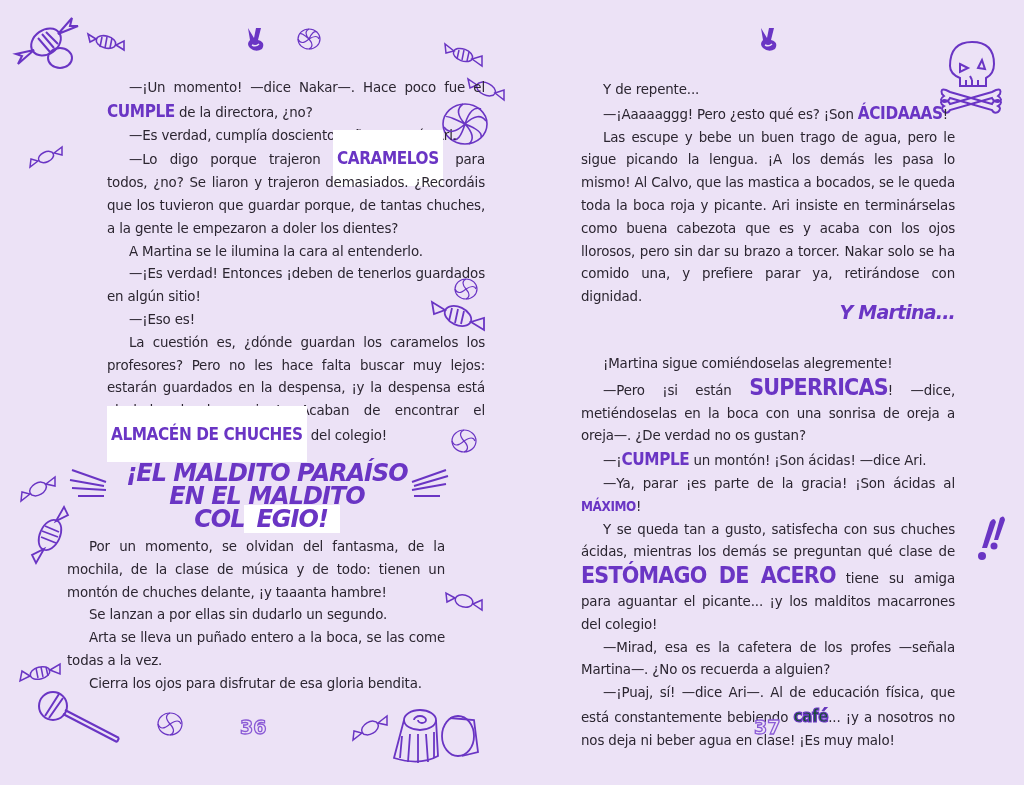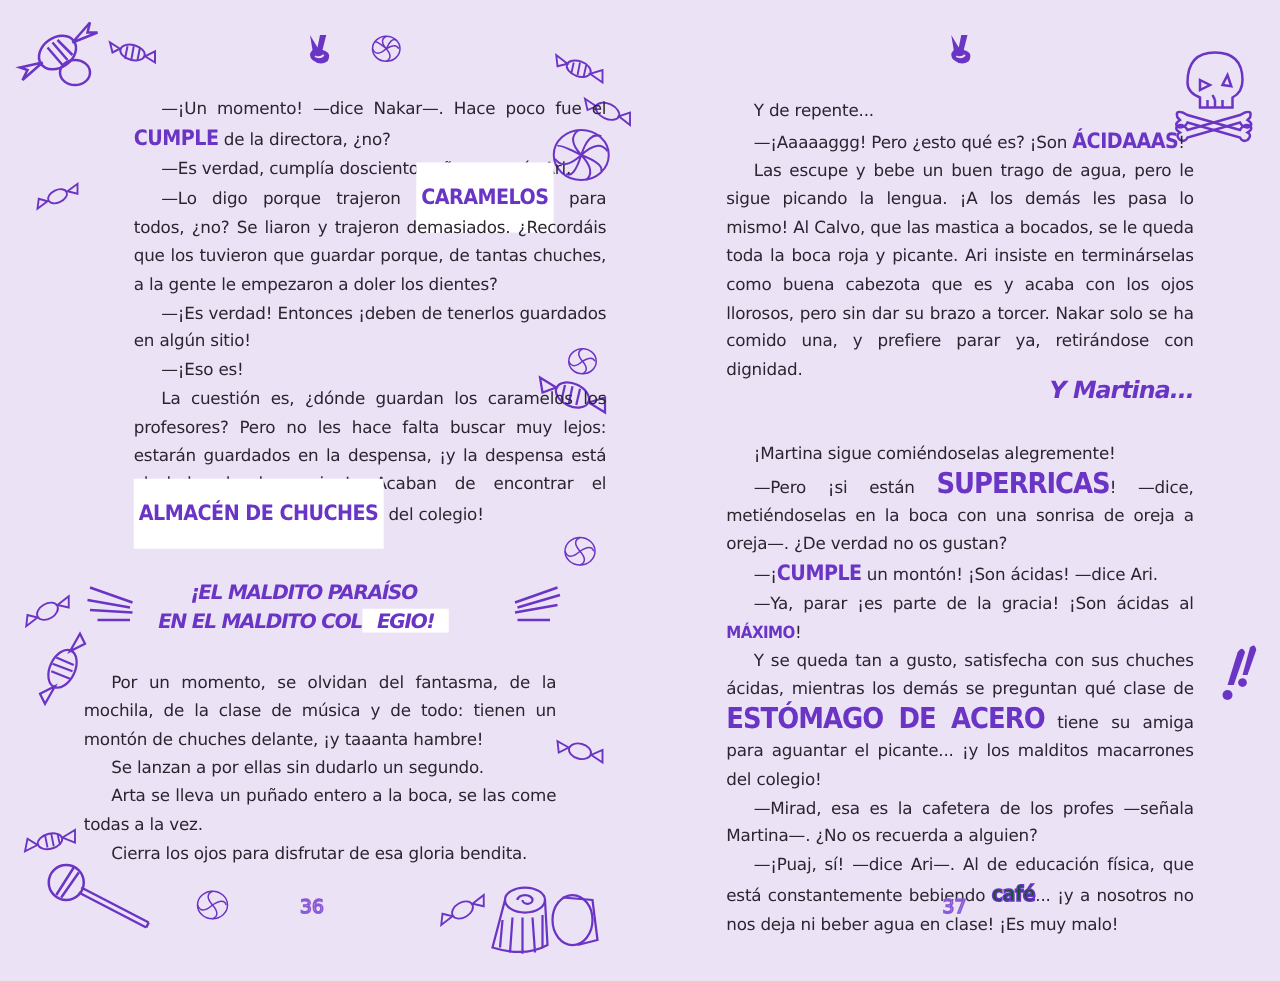--- a/index.html
+++ b/index.html
@@ -18,25 +18,25 @@
   .right .text-block { left: 69px; width: 374px; }
 
   .hl { font-family: "DejaVu Sans", sans-serif; font-weight: bold; color: #6a35c4; letter-spacing: -0.4px; font-stretch: condensed; }
   .hl.big { font-size: 17px; }
   .hl.huge { font-size: 23px; letter-spacing: -0.8px; }
   .hl.boxed { background: #ffffff; padding: 18px 4px; }
   .hl.outline { color: #14532d; -webkit-text-stroke: 1.2px #6a35c4; font-size: 17px; }
   .hl.caps-reg { font-weight: bold; font-size: 13.4px; }
 
   .chapter-title { position: absolute; text-align: center; font-family: "DejaVu Sans", sans-serif; font-weight: bold; font-style: italic; color: #6a35c4; letter-spacing: -1px; }
-  .left .chapter-title { left: 84px; width: 318px; top: 462px; font-size: 16px; line-height: 23px; text-align: center; }
+  .left .chapter-title { left: 108px; width: 318px; top: 462px; font-size: 24px; line-height: 23px; text-align: center; }
   .left .chapter-title .tail { background: #ffffff; padding: 0 12px; }
   .right .section-title { position: absolute; left: 69px; width: 374px; top: 301px; text-align: right; font-family: "DejaVu Sans", sans-serif; font-weight: bold; font-style: italic; color: #6a35c4; font-size: 19px; letter-spacing: -0.8px; }
 
-  .page-num { position: absolute; top: 716px; font-family: "DejaVu Sans", sans-serif; font-weight: normal; font-size: 15px; color: #ece2f6; -webkit-text-stroke: 1.3px #8a5ad6; }
+  .page-num { position: absolute; top: 716px; font-family: "DejaVu Sans", sans-serif; font-weight: bold; font-size: 19px; color: #ece2f6; -webkit-text-stroke: 1.3px #8a5ad6; }
   .left .page-num { left: 240px; }
   .right .page-num { left: 242px; }
 
   .deco { position: absolute; }
   .deco svg { display: block; overflow: visible; }
 </style>
 </head>
 <body>
 
 <div class="spread">
@@ -179,20 +179,21 @@
         <path d="M10 30 L8 52 M18 28 L16 56 M26 28 L26 57 M34 28 L36 56 M42 26 L42 52"></path>
         <ellipse cx="66" cy="30" rx="16" ry="20"></ellipse>
         <path d="M58 12 L82 14 L86 46 L70 50"></path>
       </svg>
     </div>
 
     <div class="text-block" style="top:77px;margin-left:40px;">
       <p><span>—¡Un momento! —dice Nakar—. Hace poco fue el </span><span class="hl big">CUMPLE</span><span> de la directora, ¿no?</span></p>
       <p>—Es verdad, cumplía doscientos años —se ríe Ari.</p>
       <p><span>—Lo digo porque trajeron </span><span class="hl big boxed">CARAMELOS</span><span> para todos, ¿no? Se liaron y trajeron demasiados. ¿Recordáis que los tuvieron que guardar porque, de tantas chuches, a la gente le empezaron a doler los dientes?</span></p>
+      <p>A Martina se le ilumina la cara al entenderlo.</p>
       <p>—¡Es verdad! Entonces ¡deben de tenerlos guardados en algún sitio!</p>
       <p>—¡Eso es!</p>
       <p><span>La cuestión es, ¿dónde guardan los caramelos los profesores? Pero no les hace falta buscar muy lejos: estarán guardados en la despensa, ¡y la despensa está al lado de la cocina! ¡Acaban de encontrar el </span><span class="hl big boxed">ALMACÉN DE CHUCHES</span><span> del colegio!</span></p>
     </div>
 
     <div class="chapter-title">
       <div>¡EL MALDITO PARAÍSO</div>
       <div><span>EN EL MALDITO COL</span><span class="tail">EGIO!</span></div>
     </div>
 

